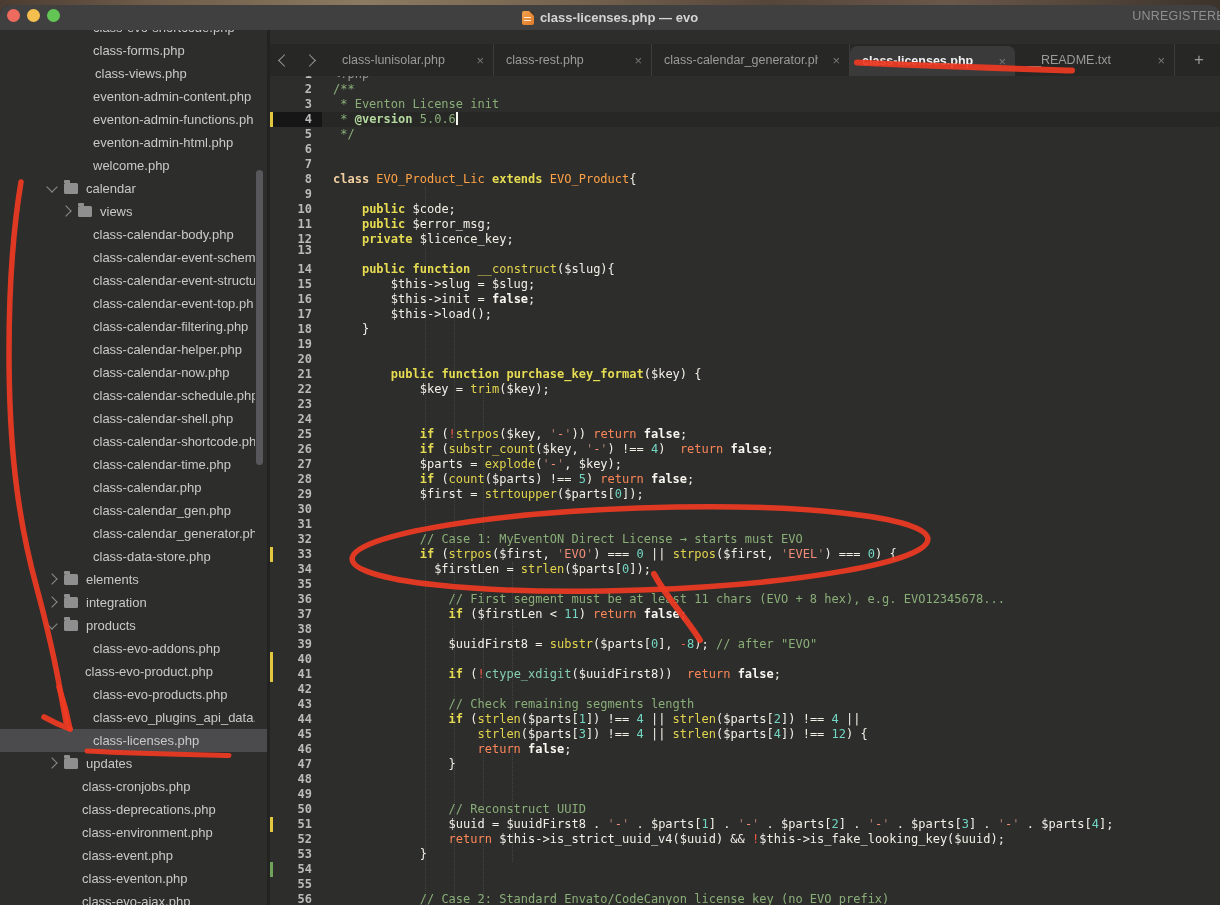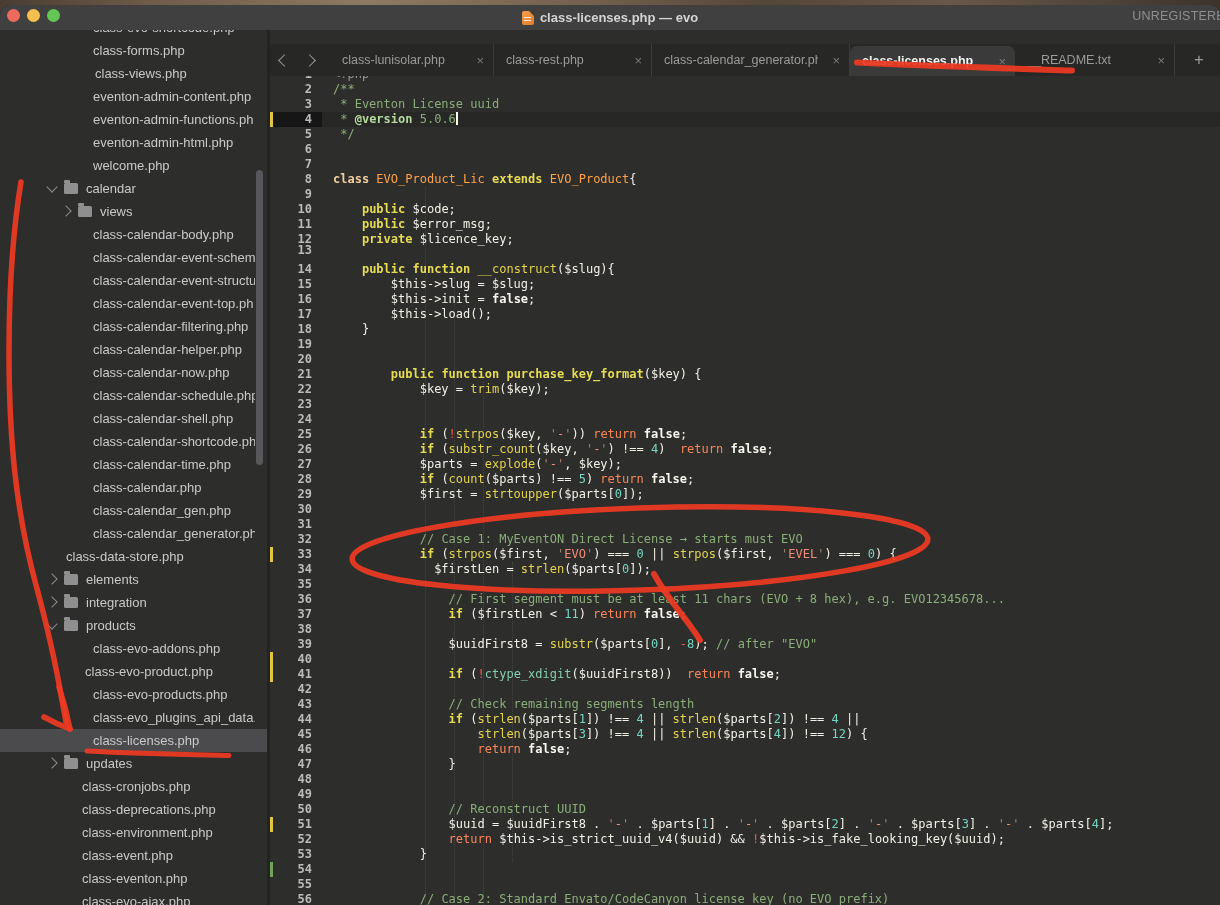--- a/index.html
+++ b/index.html
@@ -167,21 +167,21 @@
         </div>
         <div class="trow" style="top: 470.5px; padding-left: 93px;">
           <span>class-calendar.php</span>
         </div>
         <div class="trow" style="top: 493.5px; padding-left: 93px;">
           <span>class-calendar_gen.php</span>
         </div>
         <div class="trow" style="top: 516.5px; padding-left: 93px;">
           <span>class-calendar_generator.ph</span>
         </div>
-        <div class="trow" style="top: 539.5px; padding-left: 66px; text-align: right;">
+        <div class="trow" style="top: 539.5px; padding-left: 93px; text-align: right;">
           <span>class-data-store.php</span>
         </div>
         <div class="trow" style="top: 562.5px; padding-left: 48px;">
           <span class="chev closed"></span>
           <span class="ficon"></span>
           <span>elements</span>
         </div>
         <div class="trow" style="top: 585.5px; padding-left: 48px;">
           <span class="chev closed"></span>
           <span class="ficon"></span>
@@ -275,21 +275,21 @@
         <div class="crow" style="top: 4.5px;">
           <span class="cnum">1</span>
           <span class="ctext"><span class="tk-d">&lt;?php</span></span>
         </div>
         <div class="crow" style="top: 19.5px;">
           <span class="cnum">2</span>
           <span class="ctext"><span class="tk-c">/**</span></span>
         </div>
         <div class="crow" style="top: 34.5px;">
           <span class="cnum">3</span>
-          <span class="ctext"><span class="tk-c"> * Eventon License uuid</span></span>
+          <span class="ctext"><span class="tk-c"> * Eventon License init</span></span>
         </div>
         <div class="crow cur" style="top: 49.5px;">
           <span class="mk y"></span>
           <span class="cnum">4</span>
           <span class="ctext"><span class="tk-c"> * </span><span class="tk-cb">@version</span><span class="tk-c"> 5.0.6</span><span class="cursor"></span></span>
         </div>
         <div class="crow" style="top: 64.5px;">
           <span class="cnum">5</span>
           <span class="ctext"><span class="tk-c"> */</span></span>
         </div>

